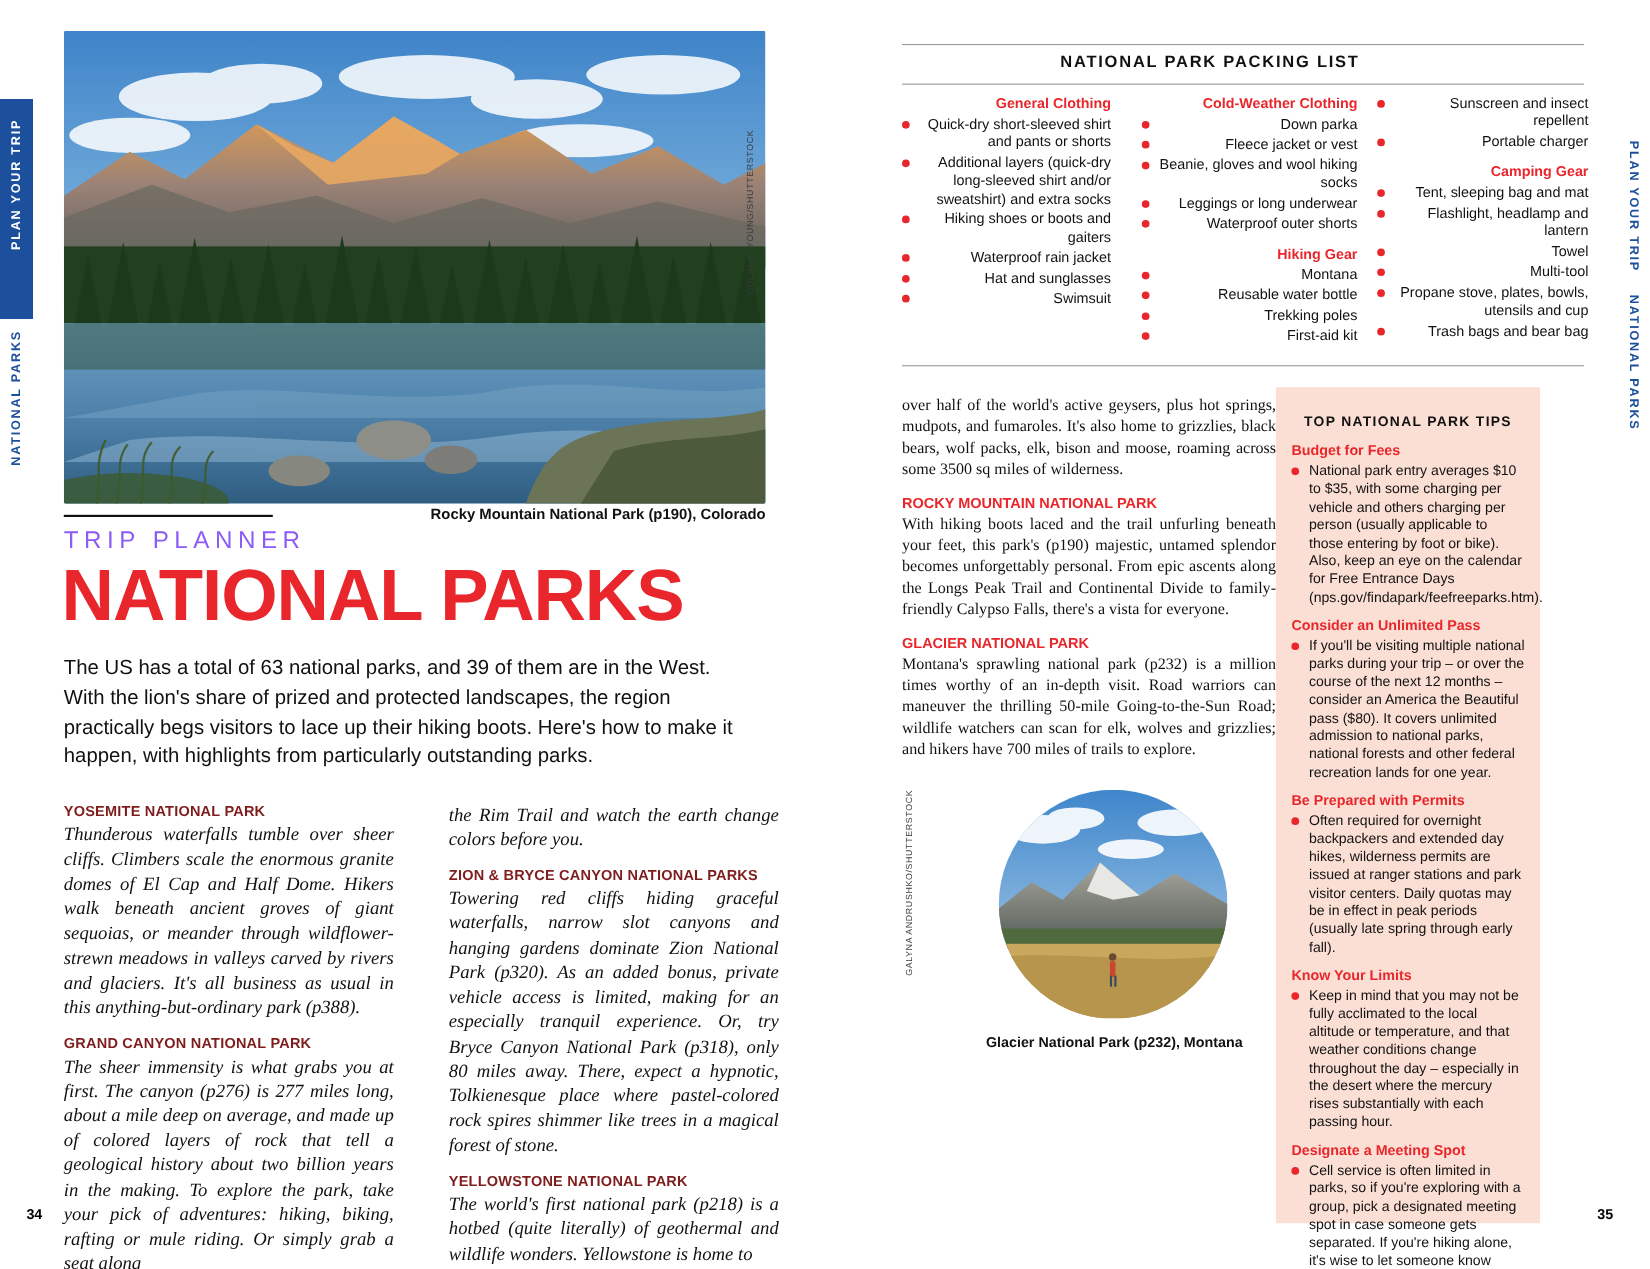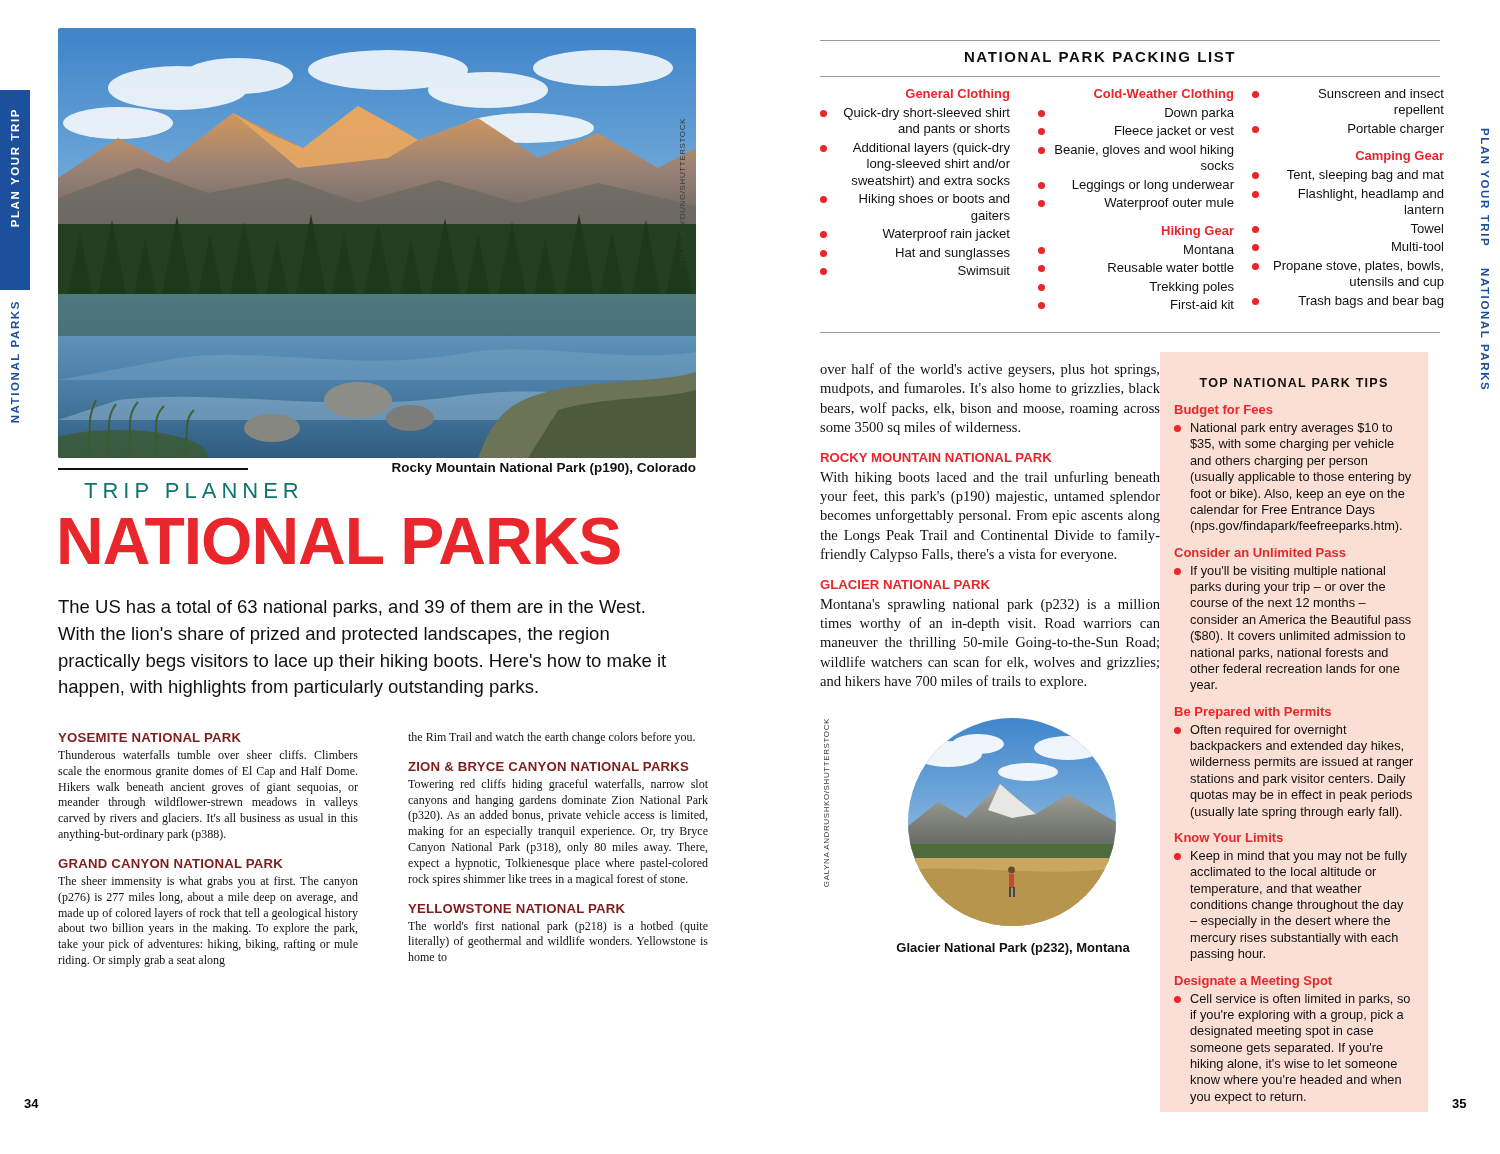--- a/index.html
+++ b/index.html
@@ -43,21 +43,21 @@
     position:absolute;
     writing-mode:vertical-rl;transform:rotate(180deg);
     font-size:8px;letter-spacing:.6px;color:#3a3a3a;
   }
   .caption{
     position:absolute;font-size:13.5px;font-weight:bold;color:#111;
   }
   .rule{position:absolute;background:#111;}
   .trip-planner{
     position:absolute;left:28px;top:478px;
-    font-size:22px;letter-spacing:5px;font-weight:500;color:#0f766e;margin-left:26px;
+    font-size:22px;letter-spacing:5px;font-weight:500;color:#8b5cf6;
   }
   .big-title{
     position:absolute;left:26px;top:508px;
     font-size:66px;font-weight:bold;color:#e8262b;letter-spacing:-1px;
     line-height:1;
   }
   .intro{
     position:absolute;left:28px;top:594px;width:620px;
     font-size:18.5px;line-height:1.45;color:#111;
   }
@@ -67,21 +67,21 @@
   .col{position:absolute;top:0;width:300px;}
   .col.a{left:0;}
   .col.b{left:350px;}
   h4.sec{
     margin:0 0 3px 0;font-size:13.2px;font-weight:bold;color:#7f1d1d;
     letter-spacing:.2px;
   }
   p.body{
     margin:0 0 13px 0;
     font-family:"Liberation Serif", serif;
-    font-size:12px;line-height:1.32;text-align:justify;color:#111;
+    font-size:17px;line-height:1.32;text-align:justify;color:#111;font-style:italic;
   }
   .folio{
     position:absolute;font-size:13px;font-weight:bold;color:#000000;
   }
 
   
   .right-page{position:absolute;left:760px;top:0;width:710px;height:1154px;}
   .pl-title{
     position:absolute;left:60px;top:48px;width:560px;text-align:center;
     font-size:15px;font-weight:bold;letter-spacing:1.6px;color:#111;
@@ -106,21 +106,21 @@
   .art-cols{position:absolute;left:60px;top:360px;width:340px;}
   .art-col p{
     margin:0 0 12px 0;font-family:"Liberation Serif", serif;
     font-size:14.6px;line-height:1.33;text-align:justify;color:#111;
   }
   .art-col h4{
     margin:0 0 3px 0;font-size:13.2px;font-weight:bold;color:#e8262b;
   }
 
   .tips{
-    position:absolute;left:400px;top:352px;width:268px;height:760px;
+    position:absolute;left:400px;top:352px;width:240px;height:760px;
     background:#fbdfd4;
   }
   .tips-title{
     text-align:center;font-size:12.6px;font-weight:bold;letter-spacing:1.2px;
     color:#111;margin:24px 10px 12px 10px;
   }
   .tips-inner{padding:0 14px 12px 14px;}
   .tips h5{
     margin:10px 0 3px 0;font-size:13px;font-weight:bold;color:#e8262b;
   }
@@ -299,21 +299,21 @@
         </ul>
       </div>
 
       <div class="pl-col" style="left:218px;width:196px;">
         <div class="pl-h">Cold-Weather Clothing</div>
         <ul class="bul">
           <li>Down parka</li>
           <li>Fleece jacket or vest</li>
           <li>Beanie, gloves and wool hiking socks</li>
           <li>Leggings or long underwear</li>
-          <li>Waterproof outer mule</li>
+          <li>Waterproof outer shorts</li>
         </ul>
         <div class="pl-h sp">Hiking Gear</div>
         <ul class="bul">
           <li>Montana</li>
           <li>Reusable water bottle</li>
           <li>Trekking poles</li>
           <li>First-aid kit</li>
         </ul>
       </div>
 

